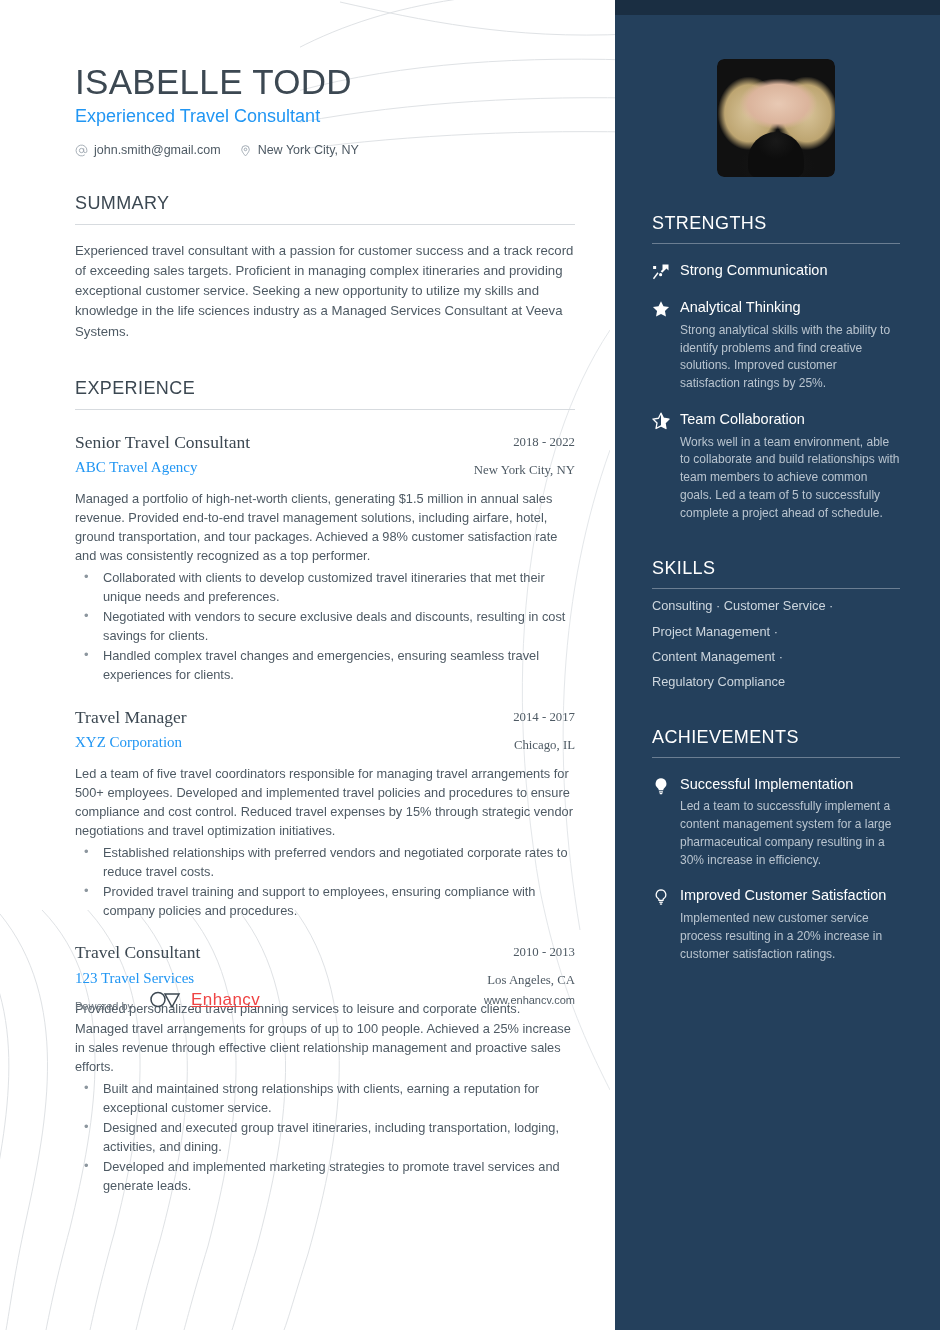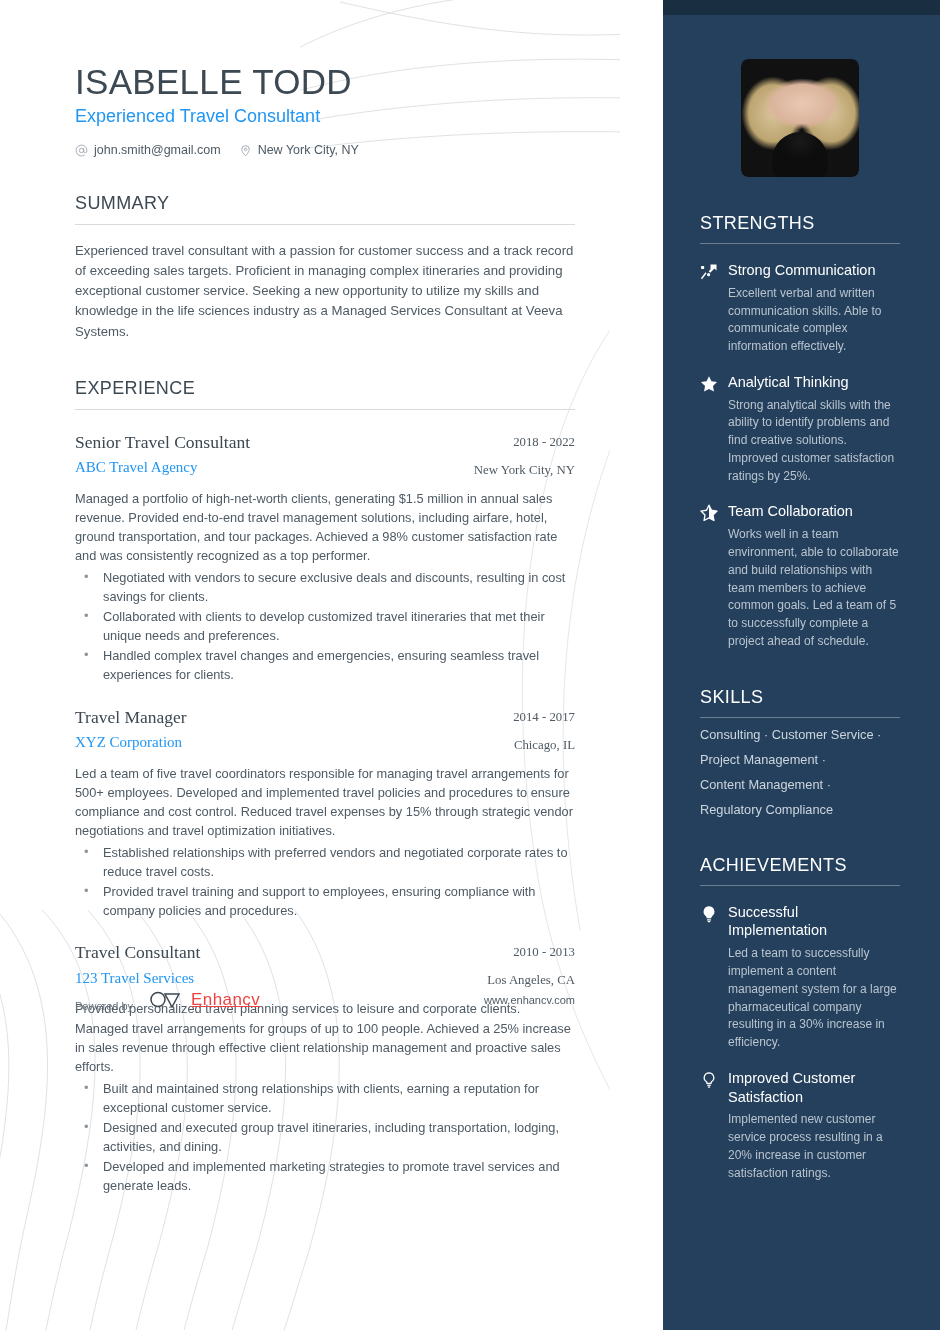--- a/index.html
+++ b/index.html
@@ -137,21 +137,21 @@
   .footer-left { display: flex; align-items: center; gap: 16px; }
   .powered { font-size: 11px; color: #6b757e; margin-top: 12px; }
   .brand { display: flex; align-items: center; gap: 8px; }
   .brand-name { font-size: 17px; color: #ef4444; letter-spacing: 0.4px; text-decoration: underline; }
   .footer-url { font-size: 11px; color: #4e5a64; }
 
   
   .sidebar {
     position: absolute;
     top: 0; right: 0;
-    width: 277px; height: 1330px;
+    width: 325px; height: 1330px;
     background: #24405c;
     padding: 0 40px 0 37px;
   }
   .sidebar-top-band {
     position: absolute;
     top: 0; left: 0; right: 0;
     height: 15px;
     background: #1a2e42;
   }
   .photo-wrap {
@@ -300,22 +300,22 @@
             <div class="job-title">Senior Travel Consultant</div>
             <div class="job-company">ABC Travel Agency</div>
           </div>
           <div class="job-right">
             <div class="job-dates">2018 - 2022</div>
             <div class="job-location">New York City, NY</div>
           </div>
         </div>
         <p class="job-desc">Managed a portfolio of high-net-worth clients, generating $1.5 million in annual sales revenue. Provided end-to-end travel management solutions, including airfare, hotel, ground transportation, and tour packages. Achieved a 98% customer satisfaction rate and was consistently recognized as a top performer.</p>
         <ul class="bullets">
+          <li>Collaborated with clients to develop customized travel itineraries that met their unique needs and preferences.</li>
           <li>Negotiated with vendors to secure exclusive deals and discounts, resulting in cost savings for clients.</li>
-          <li>Collaborated with clients to develop customized travel itineraries that met their unique needs and preferences.</li>
           <li>Handled complex travel changes and emergencies, ensuring seamless travel experiences for clients.</li>
         </ul>
       </div>
 
       <div class="job">
         <div class="job-head">
           <div class="job-left">
             <div class="job-title">Travel Manager</div>
             <div class="job-company">XYZ Corporation</div>
           </div>
@@ -384,21 +384,20 @@
         <span class="str-icon">
           <svg viewBox="0 0 24 24" fill="currentColor">
             <path d="M14 2 L22 2 L22 10 L19.3 7.3 L13.6 13 L11.6 11 L14 8.6 Z"></path>
             <circle cx="11.5" cy="15.5" r="2.1"></circle>
             <rect x="1.5" y="4" width="4" height="4"></rect>
             <path d="M2 21 L8 13" stroke="currentColor" stroke-width="1.8" fill="none"></path>
           </svg>
         </span>
         <div class="str-body">
           <div class="str-name">Strong Communication</div>
-          <div class="str-desc">Excellent verbal and written communication skills. Able to communicate complex information effectively.</div>
         </div>
       </div>
 
       <div class="strength">
         <span class="str-icon">
           <svg viewBox="0 0 24 24" fill="currentColor">
             <path d="M12 1.6 L15.3 8.3 L22.7 9.4 L17.3 14.6 L18.6 22 L12 18.5 L5.4 22 L6.7 14.6 L1.3 9.4 L8.7 8.3 Z"></path>
           </svg>
         </span>
         <div class="str-body">

